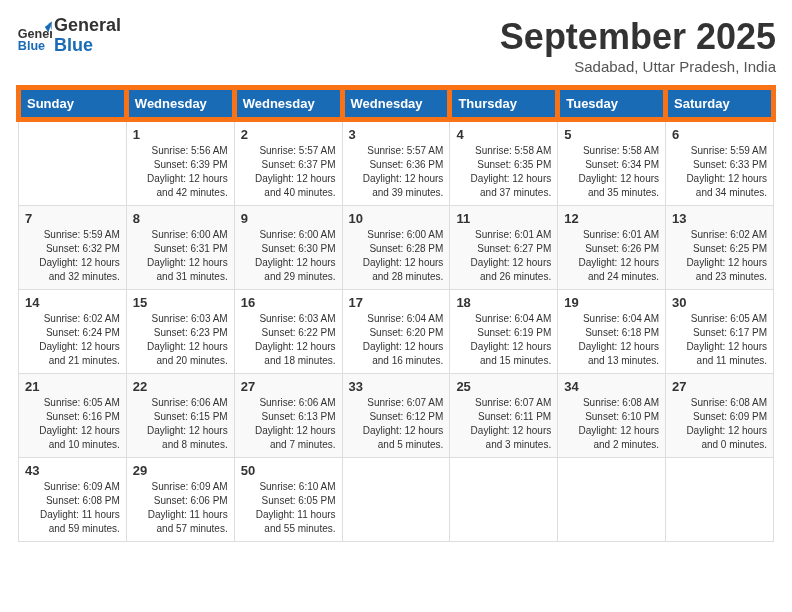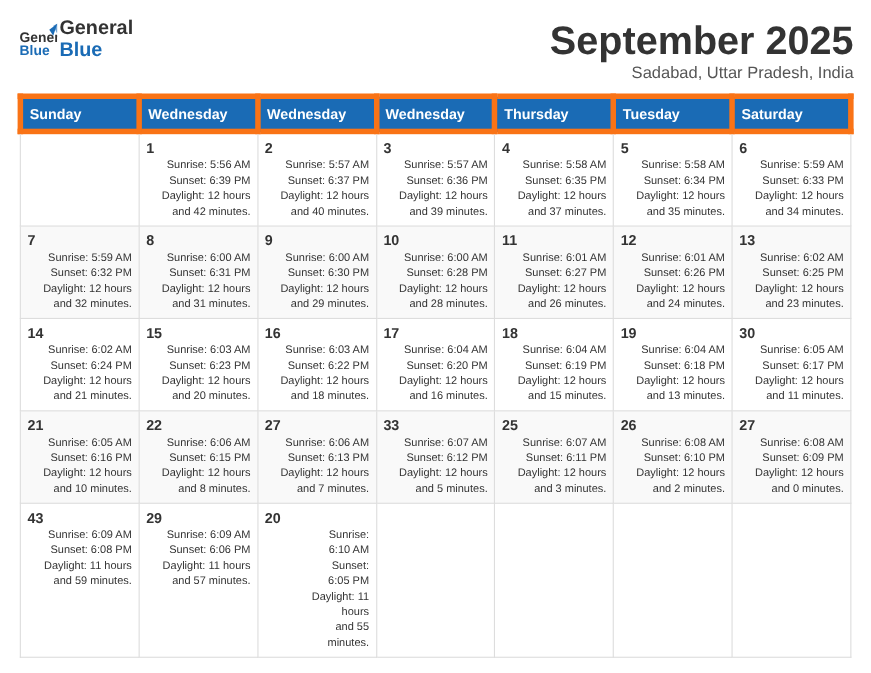--- a/index.html
+++ b/index.html
@@ -291,21 +291,21 @@
 and 5 minutes.</div>
         </td>
         <td>
           <span class="day-num">25</span>
           <div class="day-info" style="white-space: pre-line;">Sunrise: 6:07 AM
 Sunset: 6:11 PM
 Daylight: 12 hours
 and 3 minutes.</div>
         </td>
         <td>
-          <span class="day-num">26</span>
+          <span class="day-num">34</span>
           <div class="day-info" style="white-space: pre-line;">Sunrise: 6:08 AM
 Sunset: 6:10 PM
 Daylight: 12 hours
 and 2 minutes.</div>
         </td>
         <td>
           <span class="day-num">27</span>
           <div class="day-info" style="white-space: pre-line;">Sunrise: 6:08 AM
 Sunset: 6:09 PM
 Daylight: 12 hours
@@ -321,22 +321,22 @@
 and 59 minutes.</div>
         </td>
         <td>
           <span class="day-num">29</span>
           <div class="day-info" style="white-space: pre-line;">Sunrise: 6:09 AM
 Sunset: 6:06 PM
 Daylight: 11 hours
 and 57 minutes.</div>
         </td>
         <td>
-          <span class="day-num">20</span>
-          <div class="day-info" style="white-space: pre-line; margin-left: 40px;">Sunrise: 6:10 AM
+          <span class="day-num">50</span>
+          <div class="day-info" style="white-space: pre-line;">Sunrise: 6:10 AM
 Sunset: 6:05 PM
 Daylight: 11 hours
 and 55 minutes.</div>
         </td>
         <td class="empty-cell"></td>
         <td class="empty-cell"></td>
         <td class="empty-cell"></td>
         <td class="empty-cell"></td>
       </tr>
     </tbody>

